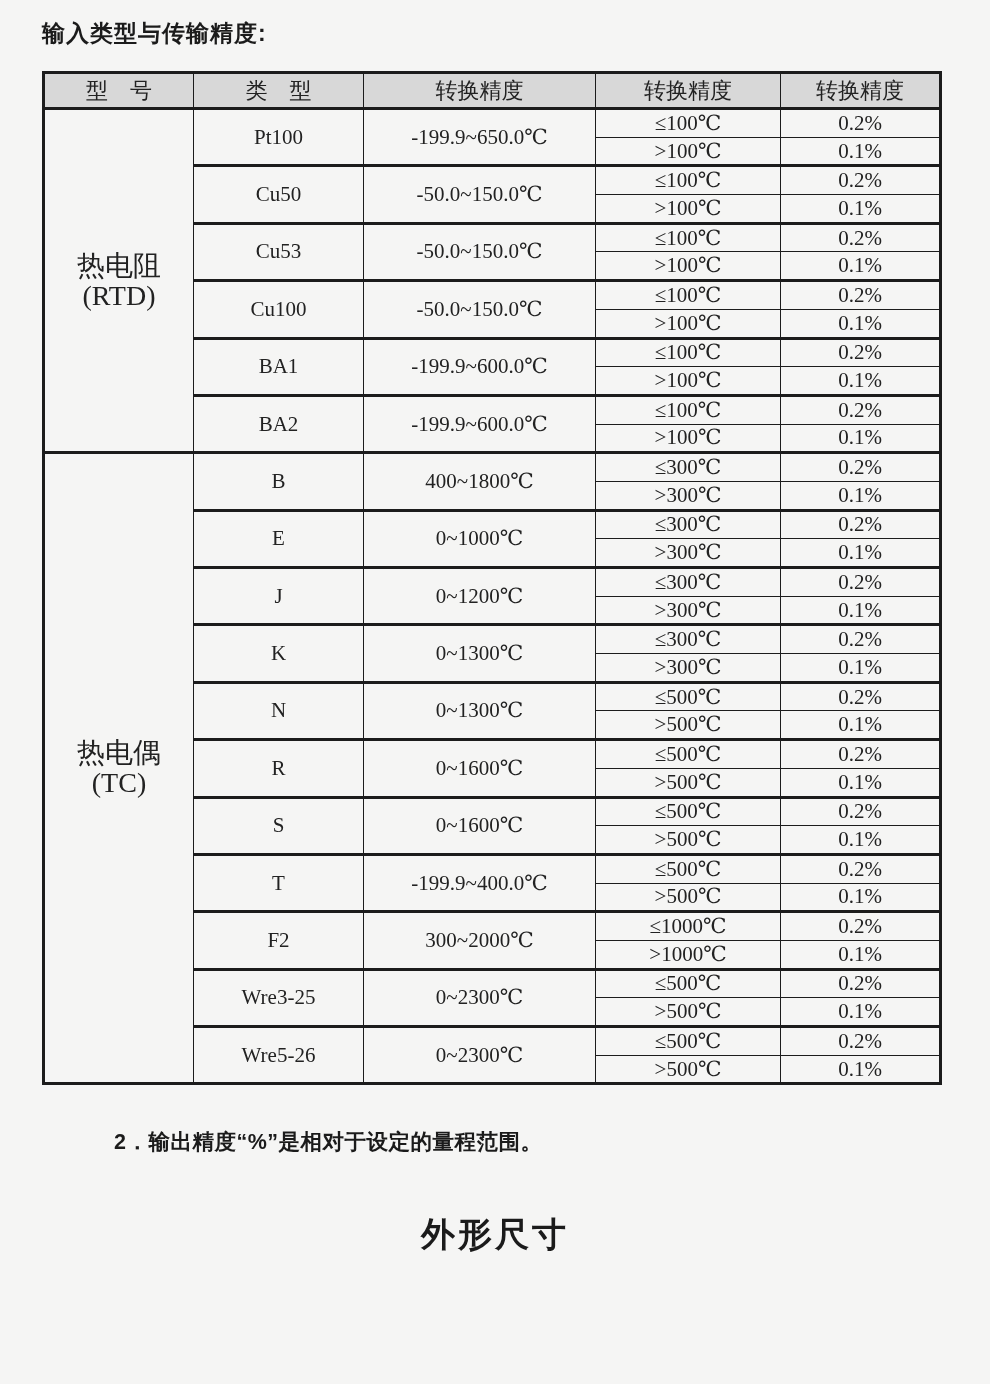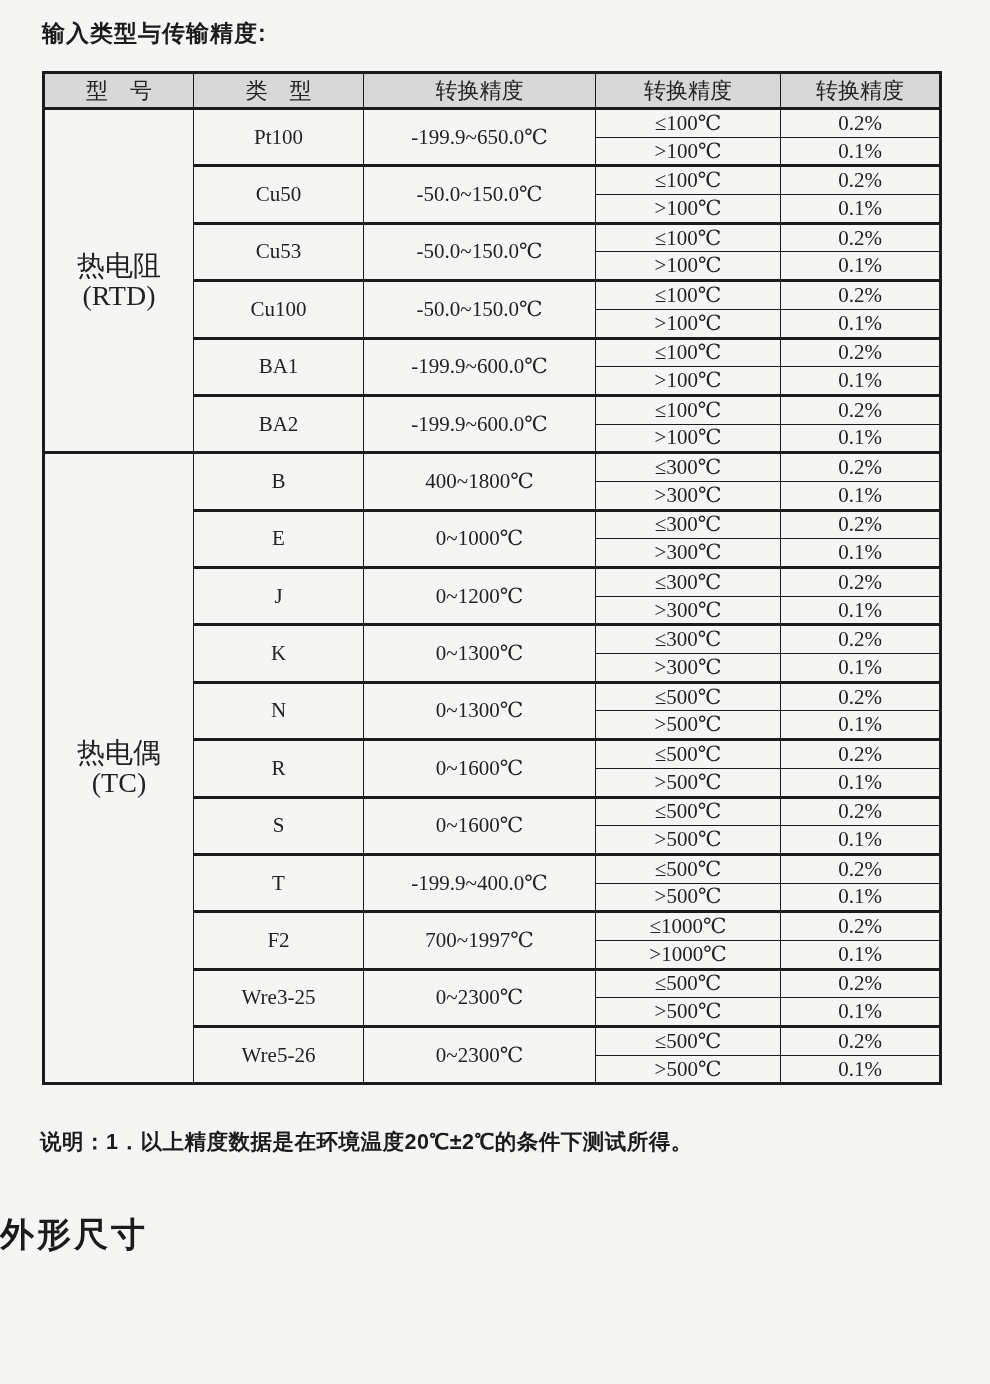--- a/index.html
+++ b/index.html
@@ -64,21 +64,21 @@
   .note-row {
     line-height: 27px;
     margin-bottom: 23px;
     white-space: nowrap;
   }
   .note-row.indented {
     margin-left: 74px;
   }
   .section-heading {
     margin-top: 56px;
-    text-align: left;
+    text-align: center;
     font-size: 34px;
     font-weight: bold;
     letter-spacing: 3px;
   }
 </style>
 </head>
 <body>
 
 <div class="page-title">输入类型与传输精度:</div>
 
@@ -243,21 +243,21 @@
         <td class="range-cell" rowspan="2">-199.9~400.0℃</td>
         <td class="span-cell">≤500℃</td>
         <td class="acc-cell">0.2%</td>
       </tr>
       <tr>
         <td class="span-cell subrow">&gt;500℃</td>
         <td class="acc-cell subrow">0.1%</td>
       </tr>
       <tr class="type-start">
         <td class="type-cell" rowspan="2">F2</td>
-        <td class="range-cell" rowspan="2">700~1997℃</td>
+        <td class="range-cell" rowspan="2">300~2000℃</td>
         <td class="span-cell">≤1000℃</td>
         <td class="acc-cell">0.2%</td>
       </tr>
       <tr>
         <td class="span-cell subrow">&gt;1000℃</td>
         <td class="acc-cell subrow">0.1%</td>
       </tr>
       <tr class="type-start">
         <td class="type-cell" rowspan="2">Wre3-25</td>
         <td class="range-cell" rowspan="2">0~2300℃</td>
@@ -275,18 +275,18 @@
         <td class="acc-cell">0.2%</td>
       </tr>
       <tr>
         <td class="span-cell subrow">&gt;500℃</td>
         <td class="acc-cell subrow">0.1%</td>
       </tr>
     </tbody>
 </table>
 
 <div class="notes">
-  <div class="note-row">
-    <span>说明：</span><span>1．以上精度数据是在环境温度20℃±2℃的条件下测试所得。</span>
+  <div class="note-row indented">
+    <span>2．输出精度“%”是相对于设定的量程范围。</span>
   </div>
 </div>
 
 <div class="section-heading">外形尺寸</div>
 
 </body></html>

